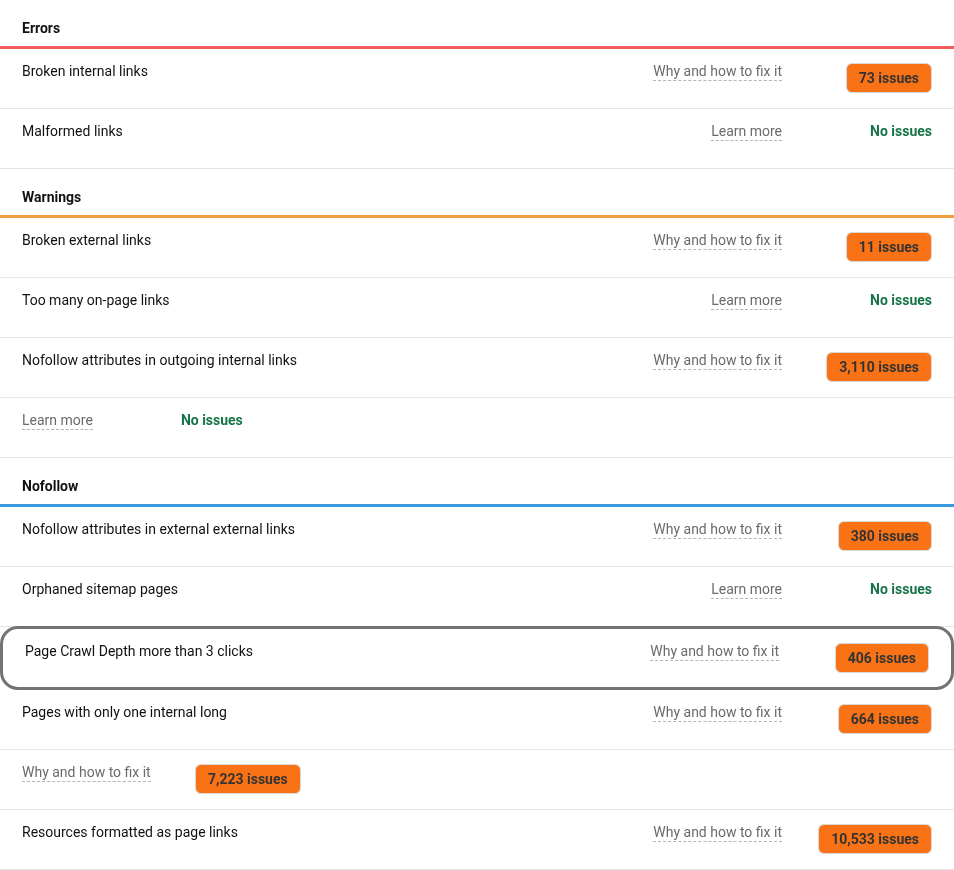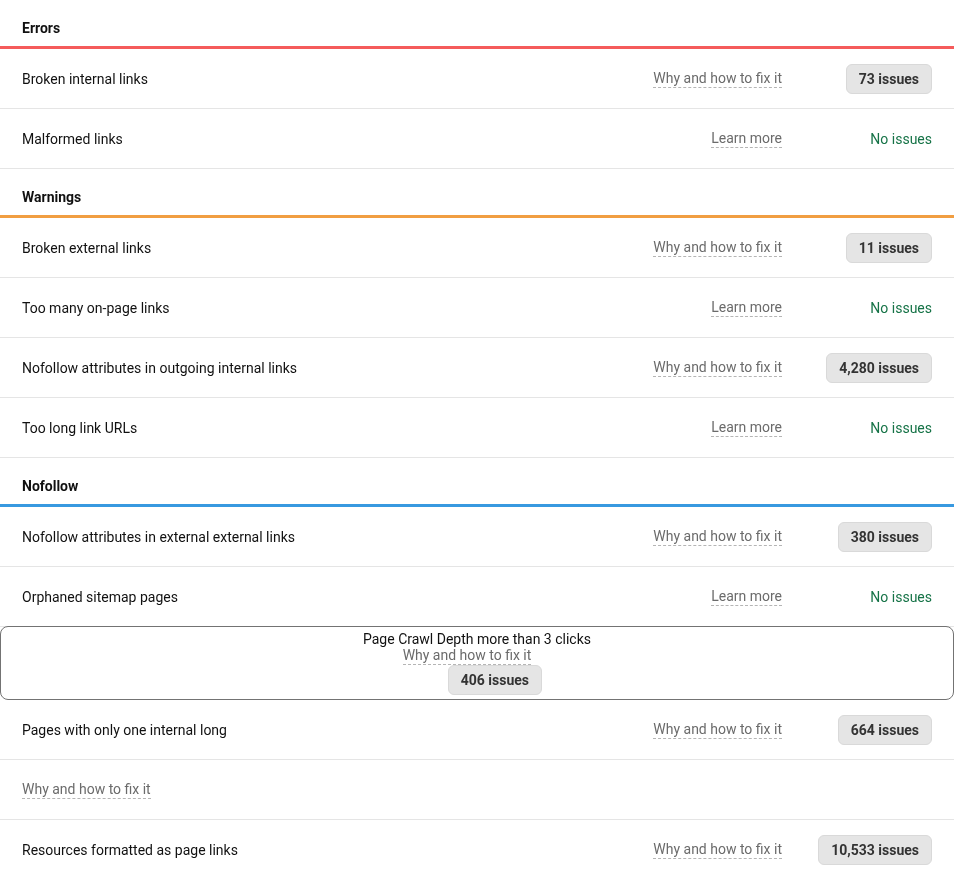--- a/index.html
+++ b/index.html
@@ -22,30 +22,29 @@
     }
     .section-divider {
       height: 3px;
       width: 100%;
     }
     .section-divider.errors { background: #f55b5b; }
     .section-divider.warnings { background: #f19e41; }
     .section-divider.notices { background: #3899e0; }
     .issue-row {
       display: flex;
-      align-items: center;
-      padding: 4px 22px;
+      align-items: flex-start;
+      padding: 14px 22px;
       border-bottom: 1px solid #e5e5e5;
       min-height: 60px;
     }
     .issue-row.highlighted {
-      border: 1px solid #737373;
-      border-radius: 8px;
+      border: 3px solid #737373;
+      border-radius: 18px;
       margin-top: -1px;
-      flex-direction: column;
     }
     .issue-name {
       flex: 1;
       font-size: 14px;
       color: #111;
     }
     .issue-link {
       font-size: 14px;
       color: #6b6b6b;
       text-decoration: none;
@@ -54,34 +53,34 @@
       margin-right: 20px;
       cursor: pointer;
     }
     .issue-status {
       min-width: 130px;
       text-align: right;
       display: flex;
       justify-content: flex-end;
     }
     .issue-badge {
-      background: #e5e5e5;
+      background: #f97316;
       border: 1px solid #d9d9d9;
       border-radius: 6px;
       padding: 6px 12px;
       font-size: 14px;
       font-weight: 700;
       color: #333;
       white-space: nowrap;
       cursor: pointer;
     }
     .no-issues {
       color: #167347;
       font-size: 14px;
-      font-weight: 400;
+      font-weight: 700;
     }
   </style>
 </head>
 <body>
 
 <div class="section-header">Errors</div>
 <div class="section-divider errors"></div>
 
 <div class="issue-row">
   <div class="issue-name">Broken internal links</div>
@@ -115,26 +114,25 @@
   <a class="issue-link">Learn more</a>
   <div class="issue-status">
     <span class="no-issues">No issues</span>
   </div>
 </div>
 
 <div class="issue-row">
   <div class="issue-name">Nofollow attributes in outgoing internal links</div>
   <a class="issue-link">Why and how to fix it</a>
   <div class="issue-status">
-    <span class="issue-badge">4,280 issues</span>
+    <span class="issue-badge">3,110 issues</span>
   </div>
 </div>
 
 <div class="issue-row">
-  <div class="issue-name">Too long link URLs</div>
   <a class="issue-link">Learn more</a>
   <div class="issue-status">
     <span class="no-issues">No issues</span>
   </div>
 </div>
 
 <div class="section-header">Nofollow</div>
 <div class="section-divider notices"></div>
 
 <div class="issue-row">
@@ -164,20 +162,23 @@
 <div class="issue-row">
   <div class="issue-name">Pages with only one internal long</div>
   <a class="issue-link">Why and how to fix it</a>
   <div class="issue-status">
     <span class="issue-badge">664 issues</span>
   </div>
 </div>
 
 <div class="issue-row">
   <a class="issue-link">Why and how to fix it</a>
+  <div class="issue-status">
+    <span class="issue-badge">7,223 issues</span>
+  </div>
 </div>
 
 <div class="issue-row">
   <div class="issue-name">Resources formatted as page links</div>
   <a class="issue-link">Why and how to fix it</a>
   <div class="issue-status">
     <span class="issue-badge">10,533 issues</span>
   </div>
 </div>
 

